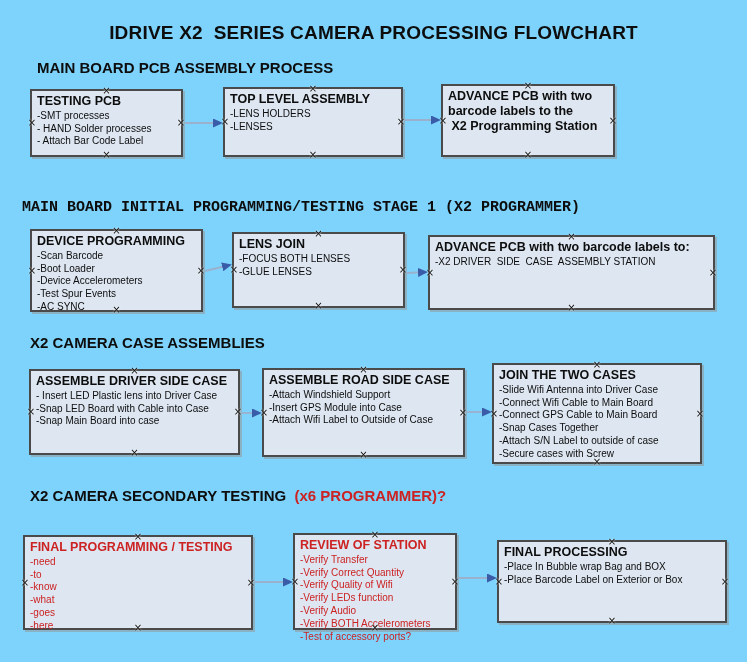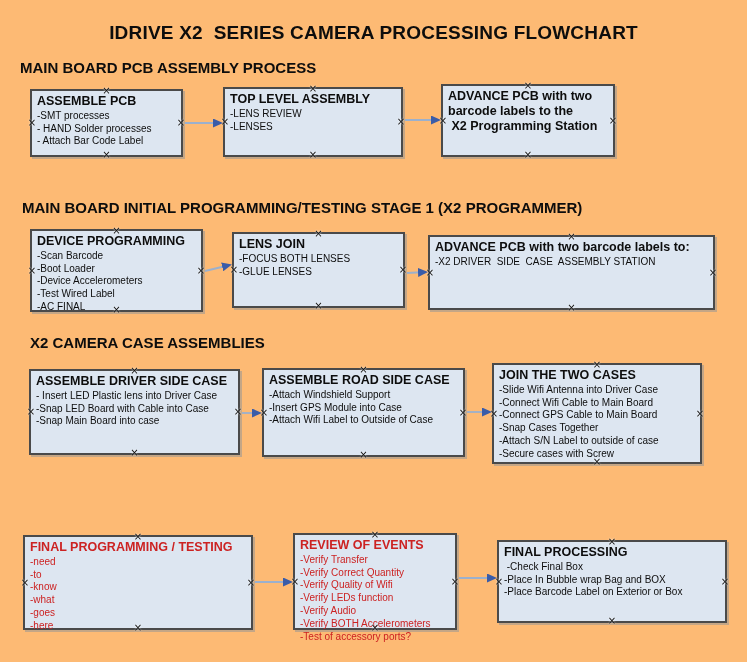--- a/index.html
+++ b/index.html
@@ -1,17 +1,17 @@
 <!DOCTYPE html>
 <html><head>
 <meta charset="utf-8">
 <style>
   html,body{margin:0;padding:0;background:#ffffff;}
   .canvas{
-    position:relative;width:747px;height:662px;background:#fdba74;
+    position:relative;width:747px;height:662px;background:#7dd3fc;
     font-family:"Liberation Sans","DejaVu Sans",sans-serif;color:#0d0d0d;overflow:hidden;
   }
   .main-title{
     position:absolute;top:22px;left:0;width:747px;text-align:center;
     font-size:19px;font-weight:bold;letter-spacing:0.2px;white-space:pre;
   }
   .section-heading{
     position:absolute;font-size:15px;font-weight:bold;white-space:pre;
   }
   .section-heading .red-part{color:#cc2222;}
@@ -30,59 +30,60 @@
     text-shadow:0 0 2px #fff;pointer-events:none;font-family:"DejaVu Sans",sans-serif;
   }
 </style>
 </head>
 <body>
 
 <div class="canvas">
 
   <div class="main-title">IDRIVE X2  SERIES CAMERA PROCESSING FLOWCHART</div>
 
-  <div class="section-heading" style="left:20px;top:59px;"><span>MAIN BOARD PCB ASSEMBLY PROCESS</span><span class="red-part"></span></div>
-  <div class="section-heading" style="left:22px;top:199px;"><span>MAIN BOARD INITIAL PROGRAMMING/TESTING STAGE 1 (X2 PROGRAMMER)</span><span class="red-part"></span></div>
+  <div class="section-heading" style="left:37px;top:59px;"><span>MAIN BOARD PCB ASSEMBLY PROCESS</span><span class="red-part"></span></div>
+  <div class="section-heading" style="left:22px;top:199px;font-family:Liberation Mono, monospace;"><span>MAIN BOARD INITIAL PROGRAMMING/TESTING STAGE 1 (X2 PROGRAMMER)</span><span class="red-part"></span></div>
   <div class="section-heading" style="left:30px;top:334px;"><span>X2 CAMERA CASE ASSEMBLIES</span><span class="red-part"></span></div>
+  <div class="section-heading" style="left:30px;top:487px;"><span>X2 CAMERA SECONDARY TESTING  </span><span class="red-part">(x6 PROGRAMMER)?</span></div>
 
   <div class="box" style="left:30px;top:89px;width:153px;height:68px;">
-    <div class="box-title">ASSEMBLE PCB</div>
+    <div class="box-title">TESTING PCB</div>
     <div class="box-item">-SMT processes</div>
     <div class="box-item">- HAND Solder processes</div>
     <div class="box-item">- Attach Bar Code Label</div>
   <span class="handle" style="left:50%;top:0;">×</span>
       <span class="handle" style="left:50%;top:100%;">×</span>
       <span class="handle" style="left:0;top:50%;">×</span>
       <span class="handle" style="left:100%;top:50%;">×</span>
     </div>
   <div class="box" style="left:223px;top:87px;width:180px;height:70px;">
     <div class="box-title">TOP LEVEL ASSEMBLY</div>
-    <div class="box-item">-LENS REVIEW</div>
+    <div class="box-item">-LENS HOLDERS</div>
     <div class="box-item">-LENSES</div>
   <span class="handle" style="left:50%;top:0;">×</span>
       <span class="handle" style="left:50%;top:100%;">×</span>
       <span class="handle" style="left:0;top:50%;">×</span>
       <span class="handle" style="left:100%;top:50%;">×</span>
     </div>
   <div class="box" style="left:441px;top:84px;width:174px;height:73px;">
     <div class="box-title">ADVANCE PCB with two barcode labels to the
  X2 Programming Station</div>
   <span class="handle" style="left:50%;top:0;">×</span>
       <span class="handle" style="left:50%;top:100%;">×</span>
       <span class="handle" style="left:0;top:50%;">×</span>
       <span class="handle" style="left:100%;top:50%;">×</span>
     </div>
 
   <div class="box" style="left:30px;top:229px;width:173px;height:83px;">
     <div class="box-title">DEVICE PROGRAMMING</div>
     <div class="box-item">-Scan Barcode</div>
     <div class="box-item">-Boot Loader</div>
     <div class="box-item">-Device Accelerometers</div>
-    <div class="box-item">-Test Wired Label</div>
-    <div class="box-item">-AC FINAL</div>
+    <div class="box-item">-Test Spur Events</div>
+    <div class="box-item">-AC SYNC</div>
   <span class="handle" style="left:50%;top:0;">×</span>
       <span class="handle" style="left:50%;top:100%;">×</span>
       <span class="handle" style="left:0;top:50%;">×</span>
       <span class="handle" style="left:100%;top:50%;">×</span>
     </div>
   <div class="box" style="left:232px;top:232px;width:173px;height:76px;">
     <div class="box-title">LENS JOIN</div>
     <div class="box-item">-FOCUS BOTH LENSES</div>
     <div class="box-item">-GLUE LENSES</div>
   <span class="handle" style="left:50%;top:0;">×</span>
@@ -140,36 +141,35 @@
     <div class="box-item">-know</div>
     <div class="box-item">-what</div>
     <div class="box-item">-goes</div>
     <div class="box-item">-here</div>
   <span class="handle" style="left:50%;top:0;">×</span>
       <span class="handle" style="left:50%;top:100%;">×</span>
       <span class="handle" style="left:0;top:50%;">×</span>
       <span class="handle" style="left:100%;top:50%;">×</span>
     </div>
   <div class="box red-box" style="left:293px;top:533px;width:164px;height:97px;">
-    <div class="box-title">REVIEW OF EVENTS</div>
+    <div class="box-title">REVIEW OF STATION</div>
     <div class="box-item">-Verify Transfer</div>
     <div class="box-item">-Verify Correct Quantity</div>
     <div class="box-item">-Verify Quality of Wifi</div>
     <div class="box-item">-Verify LEDs function</div>
     <div class="box-item">-Verify Audio</div>
     <div class="box-item">-Verify BOTH Accelerometers</div>
     <div class="box-item">-Test of accessory ports?</div>
   <span class="handle" style="left:50%;top:0;">×</span>
       <span class="handle" style="left:50%;top:100%;">×</span>
       <span class="handle" style="left:0;top:50%;">×</span>
       <span class="handle" style="left:100%;top:50%;">×</span>
     </div>
   <div class="box" style="left:497px;top:540px;width:230px;height:83px;">
     <div class="box-title">FINAL PROCESSING</div>
-    <div class="box-item"> -Check Final Box</div>
     <div class="box-item">-Place In Bubble wrap Bag and BOX</div>
     <div class="box-item">-Place Barcode Label on Exterior or Box</div>
   <span class="handle" style="left:50%;top:0;">×</span>
       <span class="handle" style="left:50%;top:100%;">×</span>
       <span class="handle" style="left:0;top:50%;">×</span>
       <span class="handle" style="left:100%;top:50%;">×</span>
     </div>
 
   <svg class="arrow-layer" viewBox="0 0 747 662" xmlns="http://www.w3.org/2000/svg">
     <defs>

